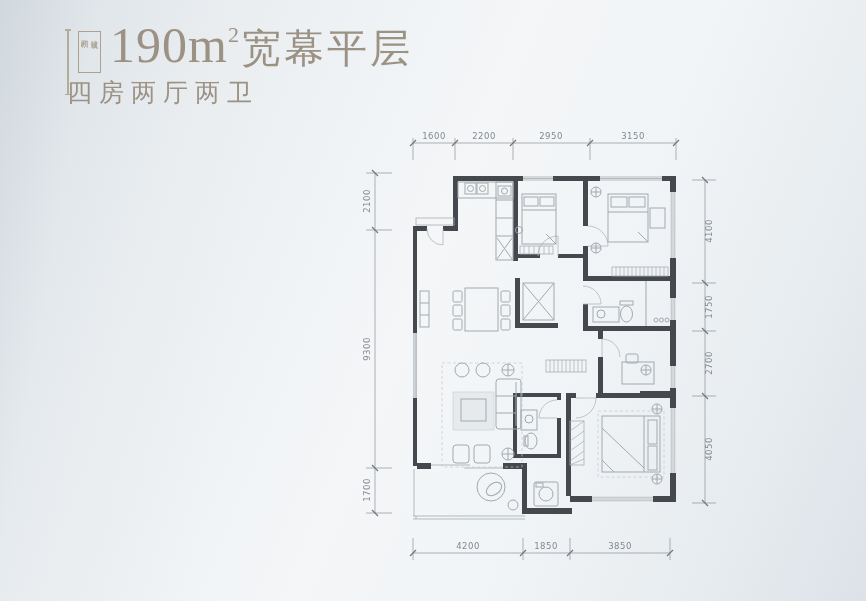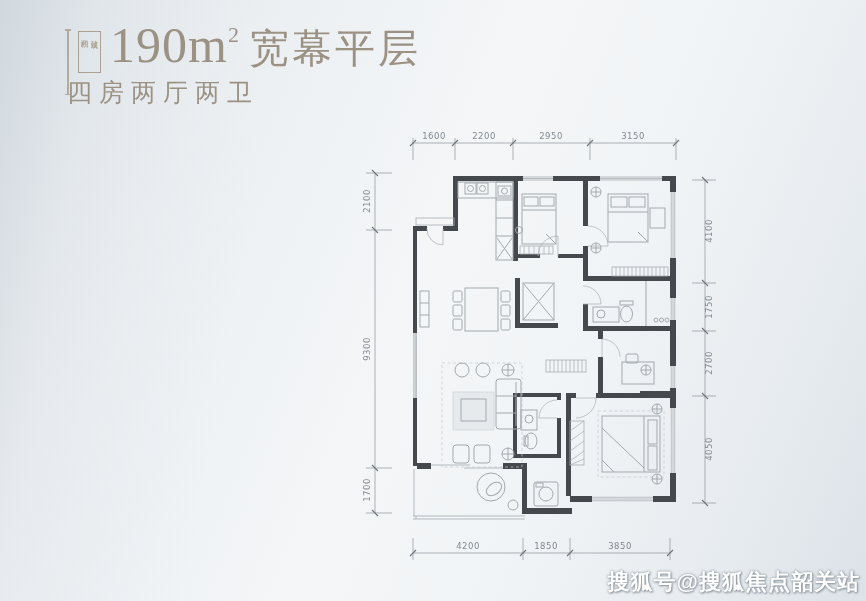--- a/index.html
+++ b/index.html
@@ -15,21 +15,21 @@
   .hrule{position:absolute;left:1px;top:3px;width:1.5px;height:66px;background:#b3ac9d;}
   .hrule:before,.hrule:after{content:"";position:absolute;left:-2px;width:6px;height:1.5px;background:#b3ac9d;}
   .hrule:before{top:0}.hrule:after{bottom:0}
   .badge{position:absolute;left:12px;top:5px;width:23px;height:42px;border:1px solid #aca28f;
          display:flex;flex-direction:row-reverse;justify-content:center;gap:1px;padding:2px 1px;box-sizing:border-box;}
   .badge span{writing-mode:vertical-rl;font-size:7.5px;line-height:9px;color:#a79c87;letter-spacing:1px;}
   .titlerow{position:absolute;left:44px;top:-10px;white-space:nowrap;
             font-family:"Liberation Serif","DejaVu Serif",serif;}
   .area{font-size:50px;letter-spacing:1px;}
   .sup{font-size:22px;position:relative;top:-20px;}
-  .tword{font-size:40px;margin-left:10px;letter-spacing:3px;}
+  .tword{font-size:40px;margin-left:2px;letter-spacing:3px;}
   .subtitle{position:absolute;left:1px;top:50px;font-size:25px;letter-spacing:7px;color:#9c9284;
             font-family:"Liberation Serif","DejaVu Serif",serif;}
   
   .watermark{position:absolute;right:6px;bottom:4px;font-size:22px;font-weight:bold;color:#ffffff;
              letter-spacing:1px;text-shadow:0 0 3px #97a0a8,1px 1px 2px #8a939b,0 0 1px #8a939b;}
   
   .plan{position:absolute;left:350px;top:108px;}
   .wall{fill:#45484c;stroke:none;}
   .furn{fill:none;stroke:#a2a9ae;stroke-width:1;}
   .furnT{fill:none;stroke:#a8afb4;stroke-width:0.8;}
@@ -294,14 +294,13 @@
         <path d="M152 346 H164 M158 340 V352"></path>
     </g>
 
     <g class="furn">
       <circle cx="141" cy="379" r="14"></circle>
       <ellipse cx="144" cy="381" rx="8.5" ry="5.5" transform="rotate(-35 144 381)"></ellipse>
       <circle cx="163" cy="397" r="5"></circle>
     </g>
   </svg>
 
-  <div class="watermark">搜狐号@搜狐焦点韶关站</div>
 </div>
 
 </body></html>

